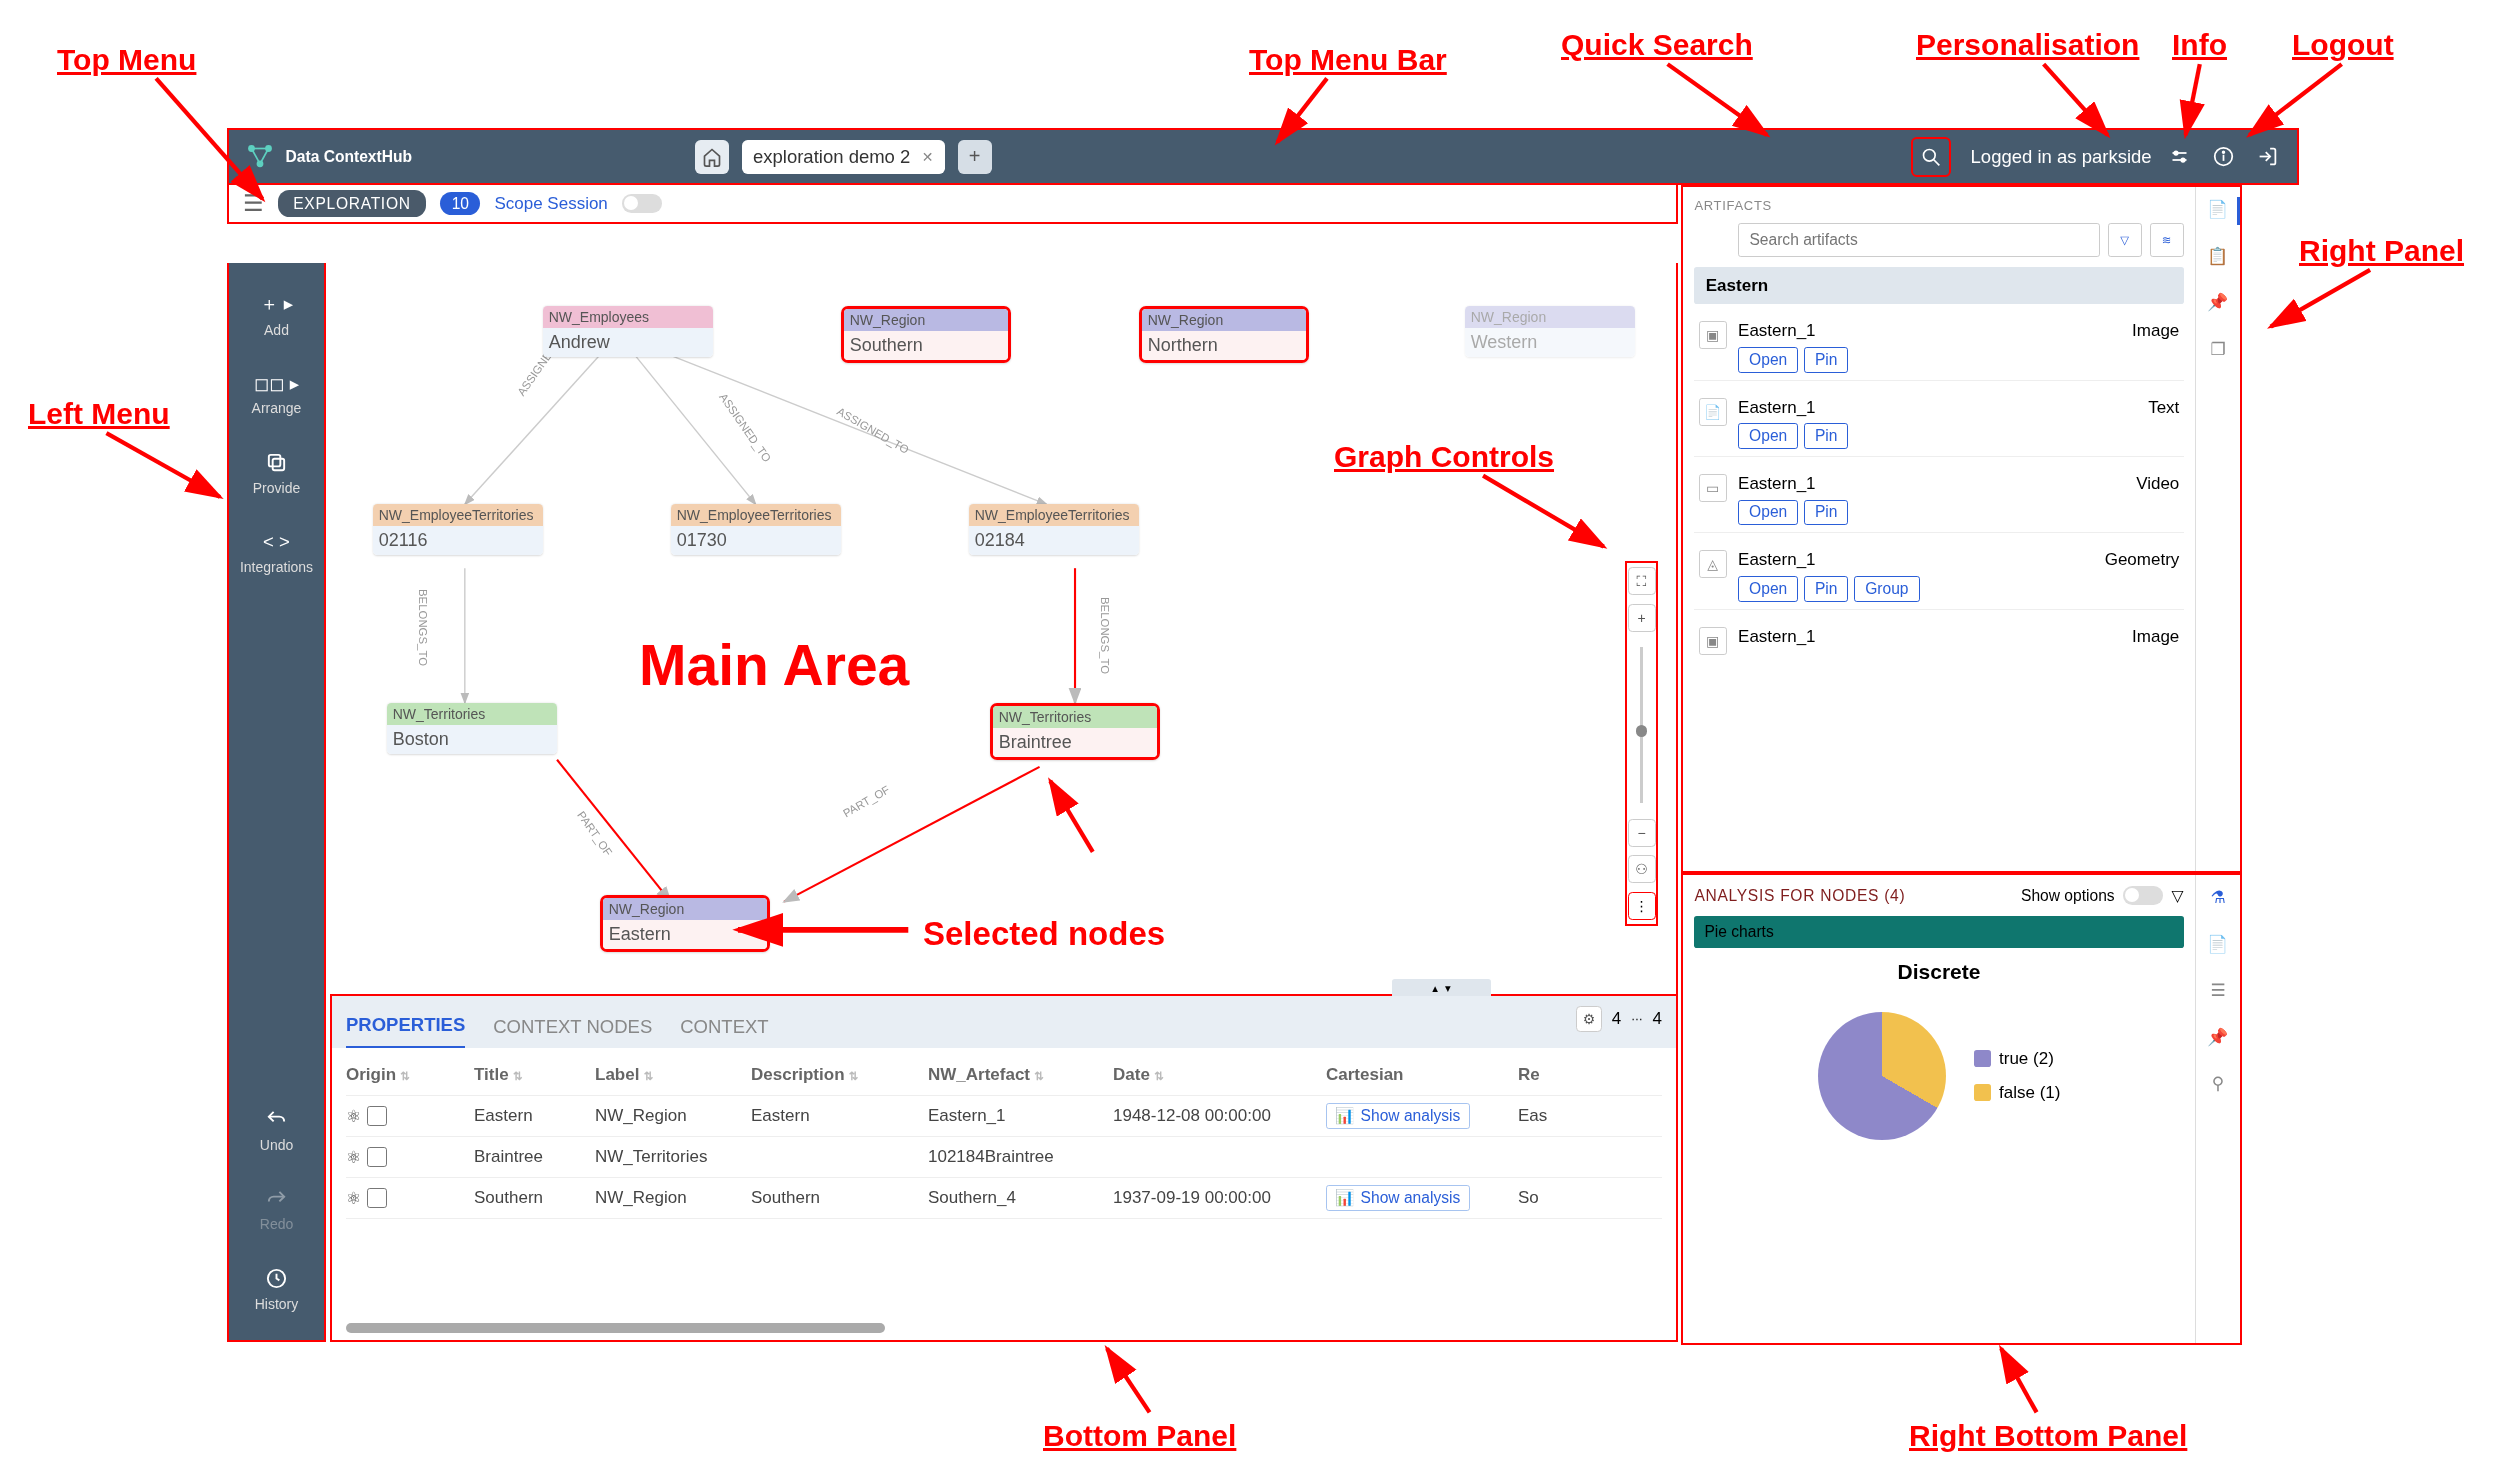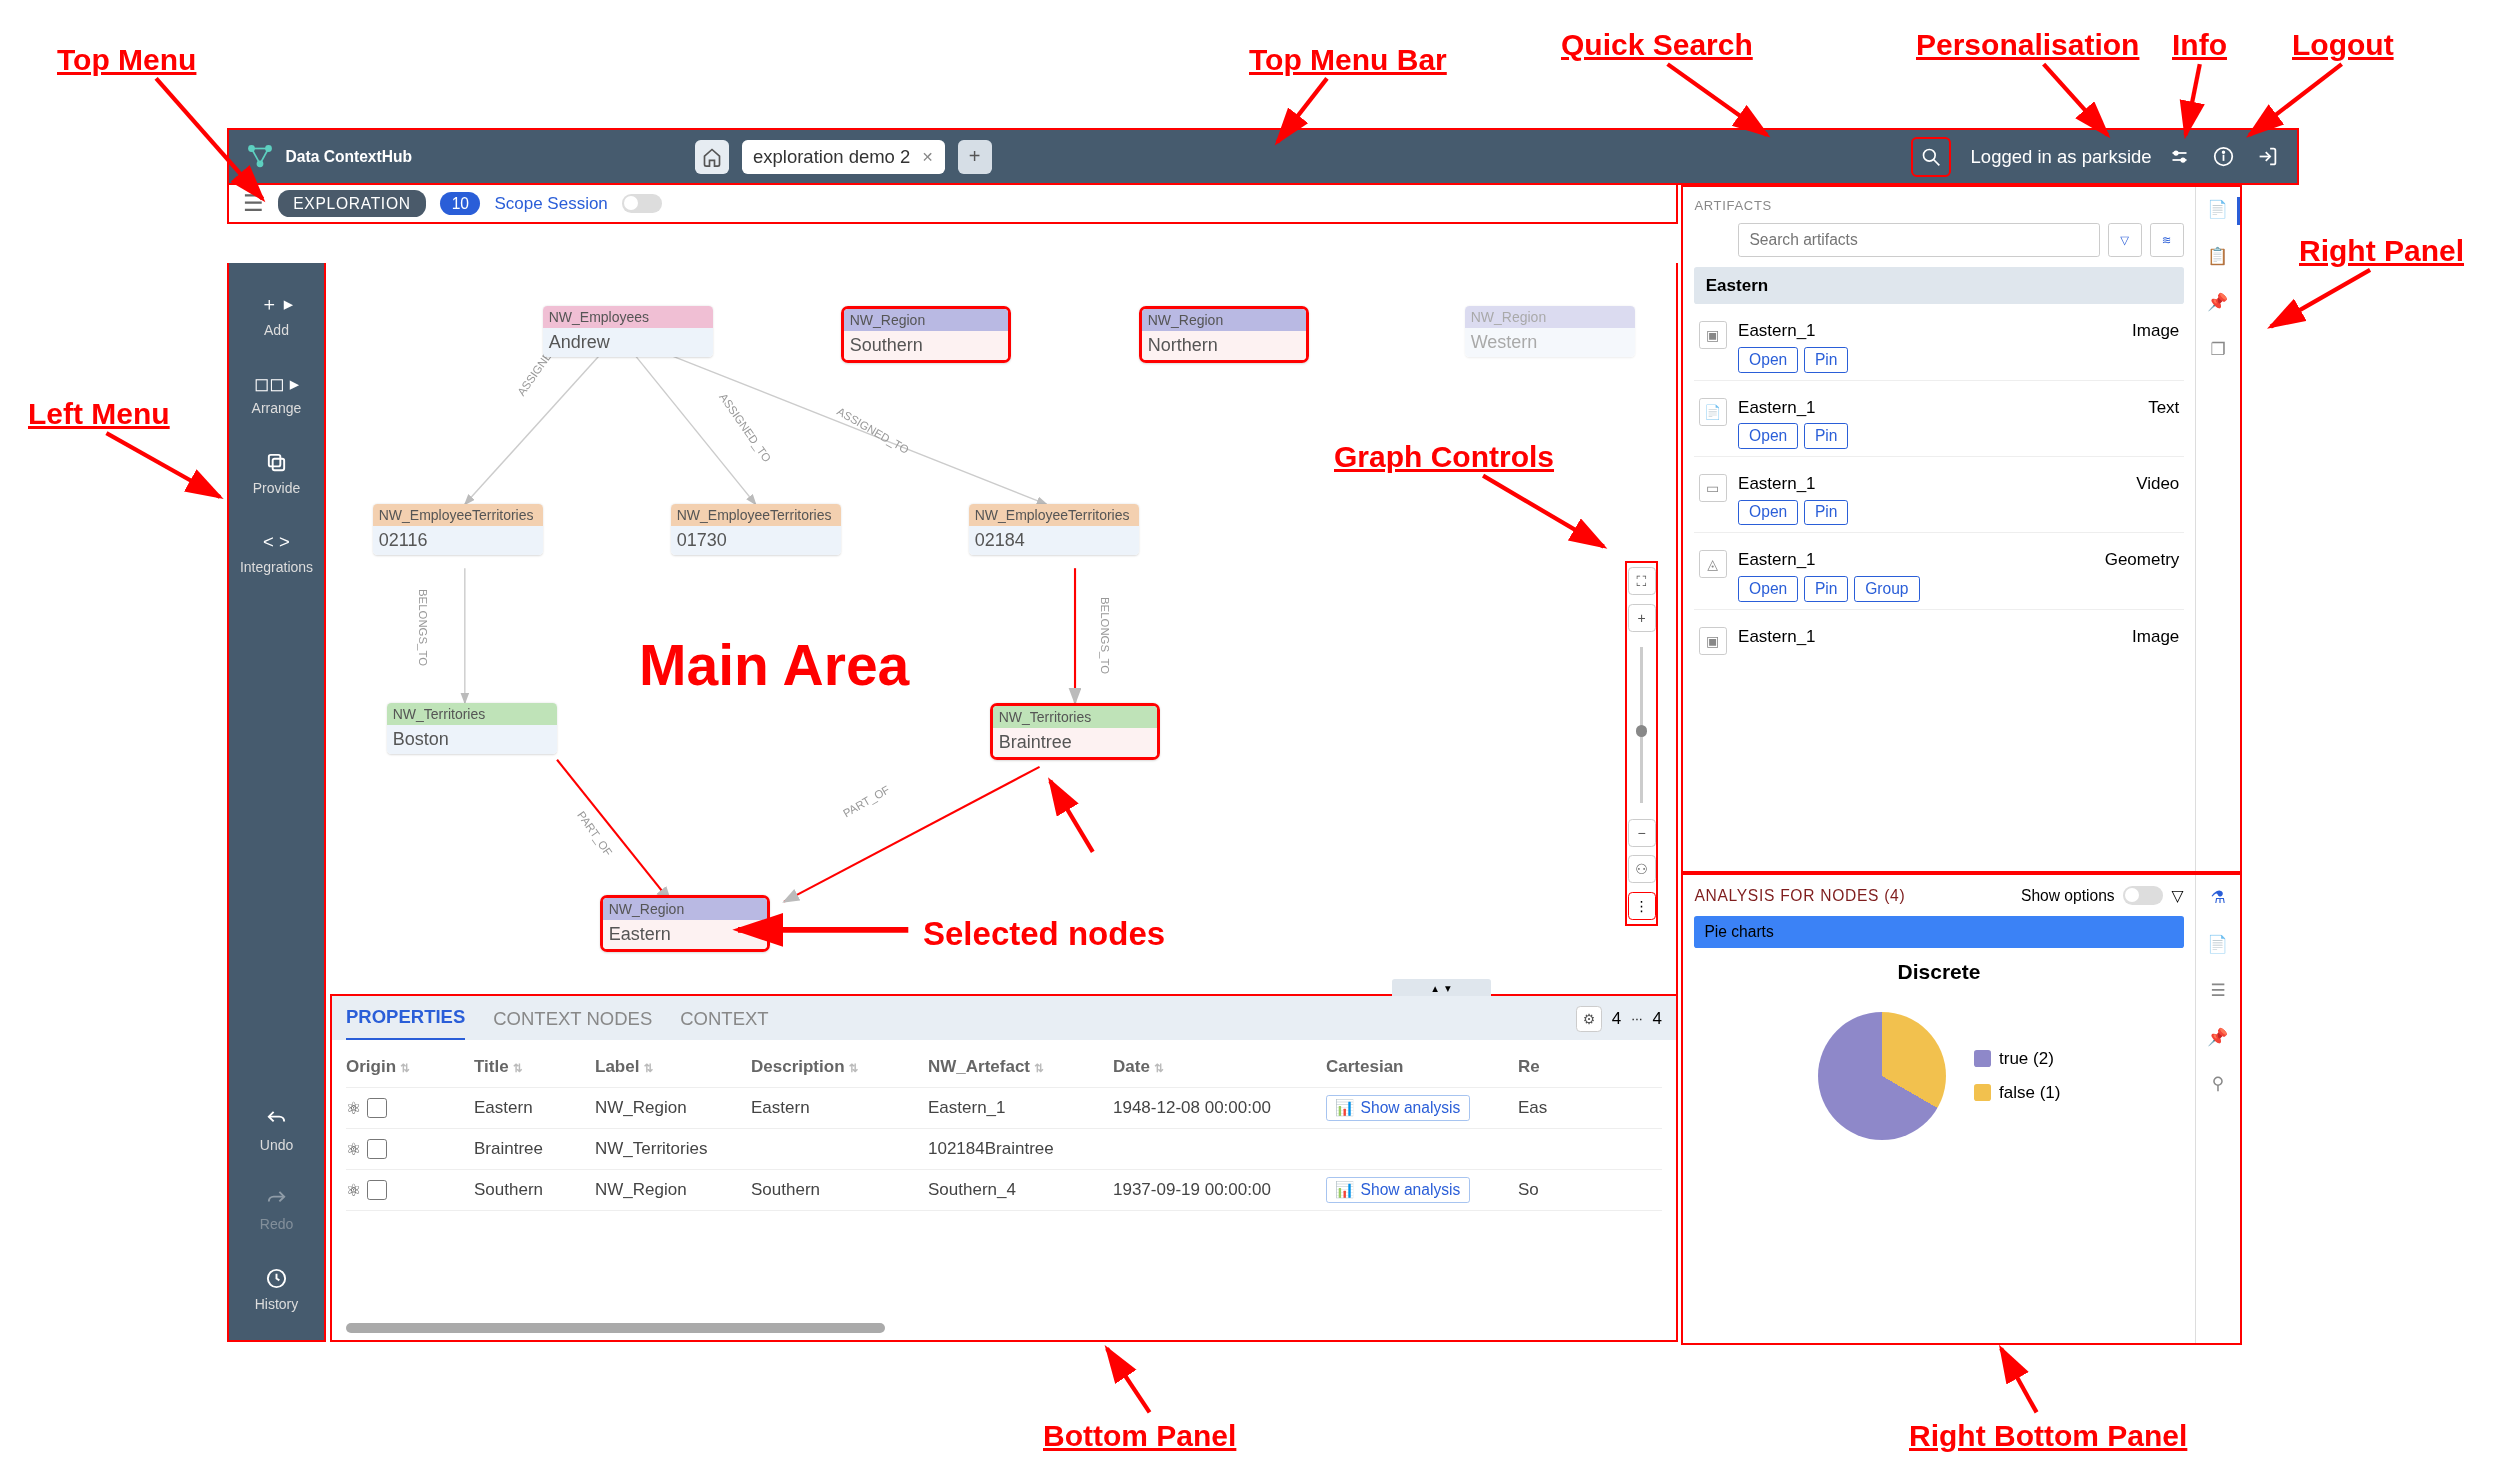--- a/index.html
+++ b/index.html
@@ -55,21 +55,21 @@
 
 
 .graph-controls { position: absolute; right: 18px; top: 298px; width: 33px; display:flex; flex-direction:column; align-items:center; gap:8.5px; border:2.1px solid #ff0000; padding:4.3px 2.1px;}
 .gc-btn { width: 28px; height:28px; border:0.7px solid #ccc; border-radius:4.3px; display:flex; align-items:center; justify-content:center; font-size:14px; color:#555; background:#fff;}
 .gc-slider { height: 156px; width: 2.8px; background:#ccc; position:relative; margin:7px 0;}
 .gc-slider::after { content:''; position:absolute; left:-4.3px; top:78px; width:11.4px; height:11.4px; background:#888; border-radius:50%;}
 .gc-more { width:28px; height:28px; border:1.4px solid #ff0000; border-radius:4.3px; display:flex; align-items:center; justify-content:center; font-size:14px;}
 
 
 .bottom-panel { position:absolute; left:330px; top:994px; width:1348px; height:348px; border:2.1px solid #ff0000; background:#fff; }
-.bp-header { height:44px; background:#e8eef4; display:flex; align-items:flex-end; padding:0 14px; gap:28px; position:relative;}
+.bp-header { height:52px; background:#e8eef4; display:flex; align-items:flex-end; padding:0 14px; gap:28px; position:relative;}
 .bp-tab { font-size:18.5px; color:#888; padding:10px 0;}
 .bp-tab.active { color:#2a5ed8; border-bottom: 2.8px solid #2a5ed8; font-weight:600;}
 .bp-toolbar { position:absolute; right:14px; top:10px; display:flex; align-items:center; gap:10px;}
 .bp-toolbtn { width:25.5px; height:25.5px; border:0.7px solid #ccc; border-radius:4.3px; background:#fff; display:flex;align-items:center;justify-content:center; font-size:14px; color:#555;}
 .bp-collapse { position:absolute; right:185px; top:-17px; width:99px; height:18.5px; background:#dfe6ed; border-radius:2.8px 2.8px 0 0; display:flex; align-items:center; justify-content:center; gap:7px;}
 .bp-table { padding:7px 14px; }
 .bp-tr { display:grid; grid-template-columns: 128px 121px 156px 177px 185px 213px 192px 106px; align-items:center; height:41px; border-bottom:0.7px solid #eee; font-size:17px; color:#444;}
 .bp-th .sort { color:#bbb; font-size:11.4px; margin-left:4.3px;}
 .bp-origin { display:flex; gap:5.7px;}
 .sq { width:20px; height:20px; border:1.4px solid #777; border-radius:2.8px;}
@@ -94,21 +94,21 @@
 .rp-side-icon { width:25.5px; height:25.5px; display:flex; align-items:center; justify-content:center; color:#888; font-size:17px;}
 .rp-side-icon.active { color:#2a5ed8; }
 .rp-side-indicator { position:absolute; right:0; top:10px; width:2.8px; height:28px; background:#2a5ed8;}
 
 
 .right-bottom { position:absolute; left:1681px; top:873px; width:561px; height:472px; border:2.1px solid #ff0000; background:#fff; display:flex;}
 .rb-main { flex:1; padding:11.4px; display:flex; flex-direction:column; gap:11.4px;}
 .rb-header { display:flex; justify-content:space-between; align-items:center;}
 .rb-title { font-size:15.6px; color:#7f1d1d; letter-spacing:0.7px;}
 .rb-opts { display:flex; align-items:center; gap:8.5px; font-size:15.6px;}
-.rb-section { background:#3b82f6; padding:7px 10px; font-size:15.6px; border-radius:2.8px;}
+.rb-section { background:#0f766e; padding:7px 10px; font-size:15.6px; border-radius:2.8px;}
 .rb-chart { display:flex; align-items:center; justify-content:center; gap:28px; flex-direction:column;}
 .rb-chart-title { font-size:21px; font-weight:700;}
 .rb-chart-row { display:flex; align-items:center; gap:28px;}
 .pie { width:128px; height:128px; border-radius:50%; background: conic-gradient(#f2c14e 0 120deg, #8e88c9 120deg 360deg); position:relative;}
 .legend { display:flex; flex-direction:column; gap:14px; font-size:17px;}
 .legend-row { display:flex; align-items:center; gap:8.5px;}
 .legend-sw { width:17px; height:17px; border-radius:2.8px;}
 .legend-sw.purple { background:#8e88c9;}
 .legend-sw.yellow { background:#f2c14e;}
 .rb-side { width:45px; border-left:0.7px solid #ddd; display:flex; flex-direction:column; align-items:center; padding-top:10px; gap:21px;}

